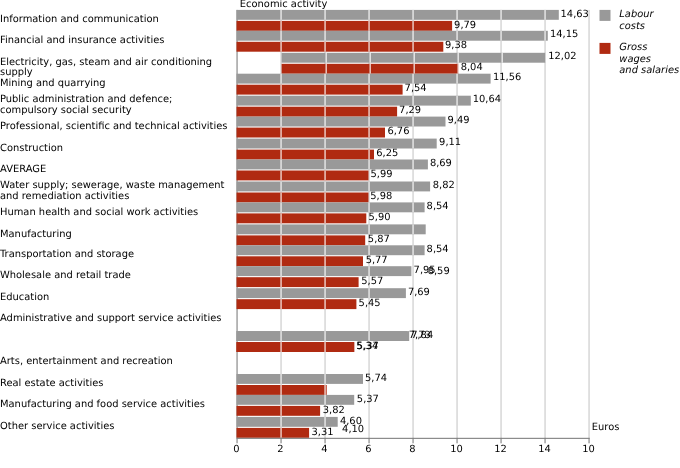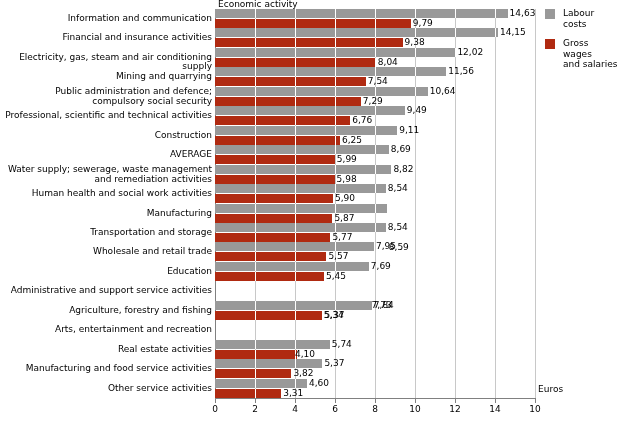--- a/index.html
+++ b/index.html
@@ -38,21 +38,21 @@
     position: absolute;
     left: 0px;
     top: 9px;
     width: 212px;
     height: 389px;
   }
   .cat-label {
     position: absolute;
     right: 0;
     width: 212px;
-    text-align: right;
+    text-align: left;
     line-height: 9.5px;
     font-size: 9px;
     color: #000;
     white-space: pre-line;
   }
 
   
   .gridline {
     position: absolute;
     top: 0;
@@ -163,20 +163,21 @@
     width: 10px;
     height: 10px;
   }
   .legend-text {
     display: block;
     margin-left: 18px;
     font-size: 9px;
     line-height: 10.5px;
     color: #000;
     white-space: pre-line;
+    font-style: italic;
   }
 </style>
 </head>
 <body>
 
 <div id="chart">
 
   <div id="axis-title">Economic activity</div>
 
   <div id="cat-labels">
@@ -190,21 +191,20 @@
       <div class="cat-label" style="top: 121.75px;">Construction</div>
       <div class="cat-label" style="top: 140.75px;">AVERAGE</div>
       <div class="cat-label" style="top: 156px;">Water supply; sewerage, waste management
 and remediation activities</div>
       <div class="cat-label" style="top: 179.75px;">Human health and social work activities</div>
       <div class="cat-label" style="top: 199.75px;">Manufacturing</div>
       <div class="cat-label" style="top: 218.75px;">Transportation and storage</div>
       <div class="cat-label" style="top: 237.75px;">Wholesale and retail trade</div>
       <div class="cat-label" style="top: 257.75px;">Education</div>
       <div class="cat-label" style="top: 276.75px;">Administrative and support service activities</div>
-      <div class="cat-label" style="top: 296.75px;">Agriculture, forestry and fishing</div>
       <div class="cat-label" style="top: 315.75px;">Arts, entertainment and recreation</div>
       <div class="cat-label" style="top: 335.75px;">Real estate activities</div>
       <div class="cat-label" style="top: 354.75px;">Manufacturing and food service activities</div>
       <div class="cat-label" style="top: 374.75px;">Other service activities</div>
     </div>
 
   <div id="plot">
       <div class="gridline zero" style="left: 0px;"></div>
       <div class="gridline" style="left: 40px;"></div>
       <div class="gridline" style="left: 80px;"></div>
@@ -245,21 +245,21 @@
         </div>
         <span class="val labour" style="left: 285px;">14,15</span>
         <div class="bar wages" style="width: 187.6px;">
           <div class="bar-grid" style="left: 40px;"></div>
           <div class="bar-grid" style="left: 80px;"></div>
           <div class="bar-grid" style="left: 120px;"></div>
           <div class="bar-grid" style="left: 160px;"></div>
         </div>
         <span class="val wages" style="left: 189.6px;">9,38</span>
       </div>
-      <div class="bar-group" style="top: 39px; height: 26px;">
+      <div class="bar-group" style="top: 39px; height: 26px; margin-left: 41px;">
         <div class="bar labour" style="width: 240.4px;">
           <div class="bar-grid" style="left: 40px;"></div>
           <div class="bar-grid" style="left: 80px;"></div>
           <div class="bar-grid" style="left: 120px;"></div>
           <div class="bar-grid" style="left: 160px;"></div>
           <div class="bar-grid" style="left: 200px;"></div>
           <div class="bar-grid" style="left: 240px;"></div>
         </div>
         <span class="val labour" style="left: 242.4px;">12,02</span>
         <div class="bar wages" style="width: 160.8px;">
@@ -457,21 +457,21 @@
       <div class="bar-group" style="top: 331px; height: 19.45px;">
         <div class="bar labour" style="width: 114.8px;">
           <div class="bar-grid" style="left: 40px;"></div>
           <div class="bar-grid" style="left: 80px;"></div>
         </div>
         <span class="val labour" style="left: 116.8px;">5,74</span>
         <div class="bar wages" style="width: 82px;">
           <div class="bar-grid" style="left: 40px;"></div>
           <div class="bar-grid" style="left: 80px;"></div>
         </div>
-        <span class="val wages" style="left: 80px;">4,10</span>
+        <span class="val wages" style="left: 96px; margin-top: 37px;">4,10</span>
       </div>
       <div class="bar-group" style="top: 350px; height: 19.45px;">
         <div class="bar labour" style="width: 107.4px;">
           <div class="bar-grid" style="left: 40px;"></div>
           <div class="bar-grid" style="left: 80px;"></div>
         </div>
         <span class="val labour" style="left: 109.4px;">5,37</span>
         <div class="bar wages" style="width: 76.4px;">
           <div class="bar-grid" style="left: 40px;"></div>
         </div>

